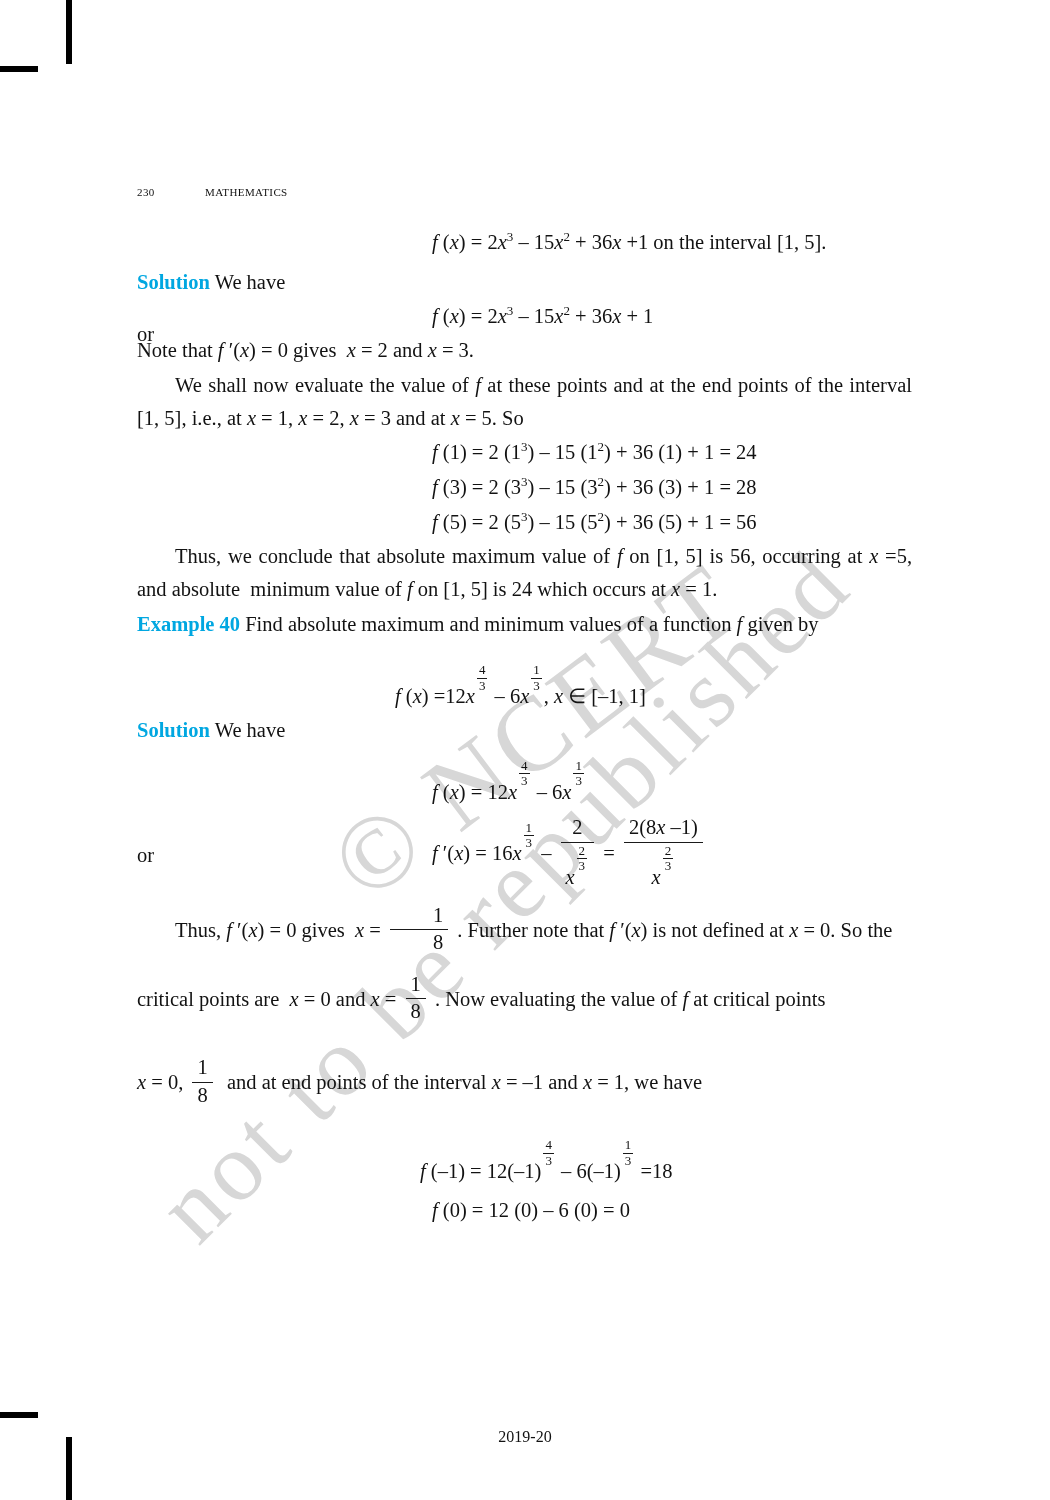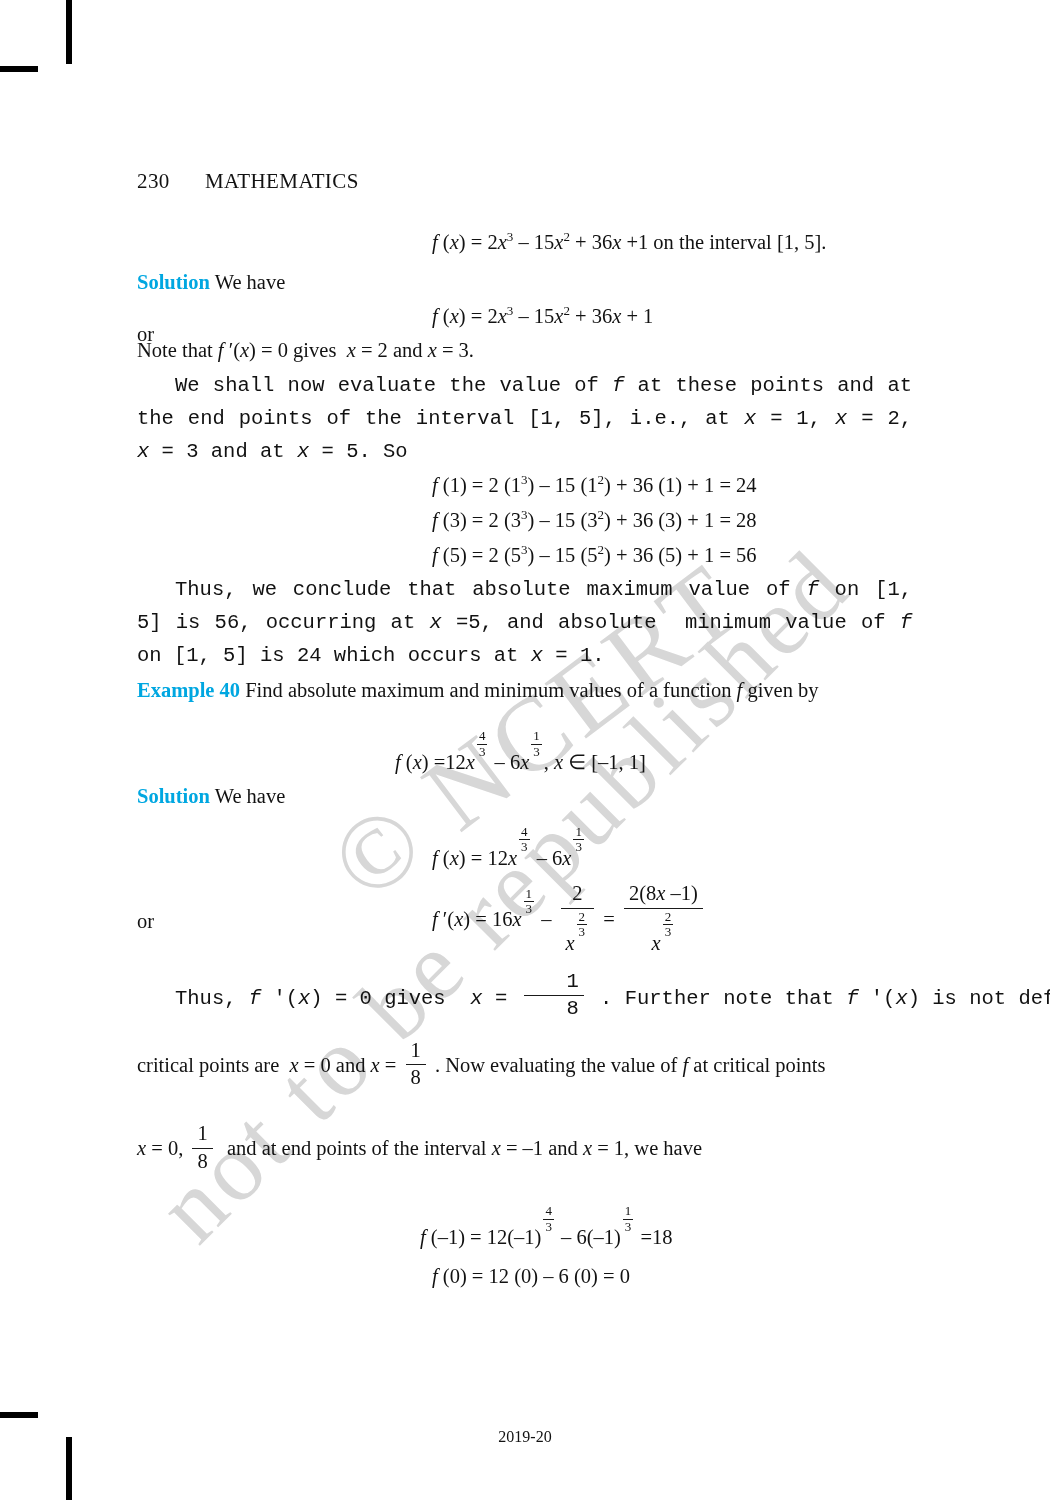--- a/index.html
+++ b/index.html
@@ -16,27 +16,27 @@
   .crop.blv{left:66px;top:1437px;width:6px;height:63px;}
   
   .wm{
     position:absolute;color:#d7d7d7;white-space:nowrap;z-index:0;
     transform-origin:0 50%;letter-spacing:5px;line-height:1;
     font-family:"Liberation Serif",serif;
   }
   .wm1{left:345px;top:823px;font-size:105px;transform:rotate(-37deg);}
   .wm2{left:175px;top:1175px;font-size:98px;transform:rotate(-45deg);}
   
-  .header{position:absolute;left:137px;top:169px;font-size:21px;z-index:2;letter-spacing:.4px;}
+  .header{position:absolute;left:137px;top:186px;font-size:11px;z-index:2;letter-spacing:.4px;}
   .header .pnum{display:inline-block;width:68px;}
   .footer{position:absolute;left:0;top:1428px;width:100%;text-align:center;font-size:16px;z-index:2;}
   
   .content{position:absolute;left:137px;top:222px;width:775px;z-index:2;}
   .para{margin:0;line-height:33px;}
-  .indent{text-indent:38px;font-family:Liberation Mono, monospace;}
+  .indent{text-indent:38px;}
   .justify{text-align:justify;}
   .nowrap{white-space:nowrap;}
   .label{color:#00a7e1;font-weight:bold;}
   .eq{margin:0 0 0 295px;line-height:35px;white-space:nowrap;}
   .orrow{position:relative;}
   .orrow .or{position:absolute;left:0;top:50%;transform:translateY(-50%);}
   sup{font-size:13px;line-height:0;vertical-align:super;}
   
   .sf{display:inline-block;vertical-align:13px;font-size:13px;line-height:1.12;text-align:center;margin:0 2px;}
   .sf .sn{display:block;border-bottom:1px solid #1a1a1a;padding:0 2px;}

